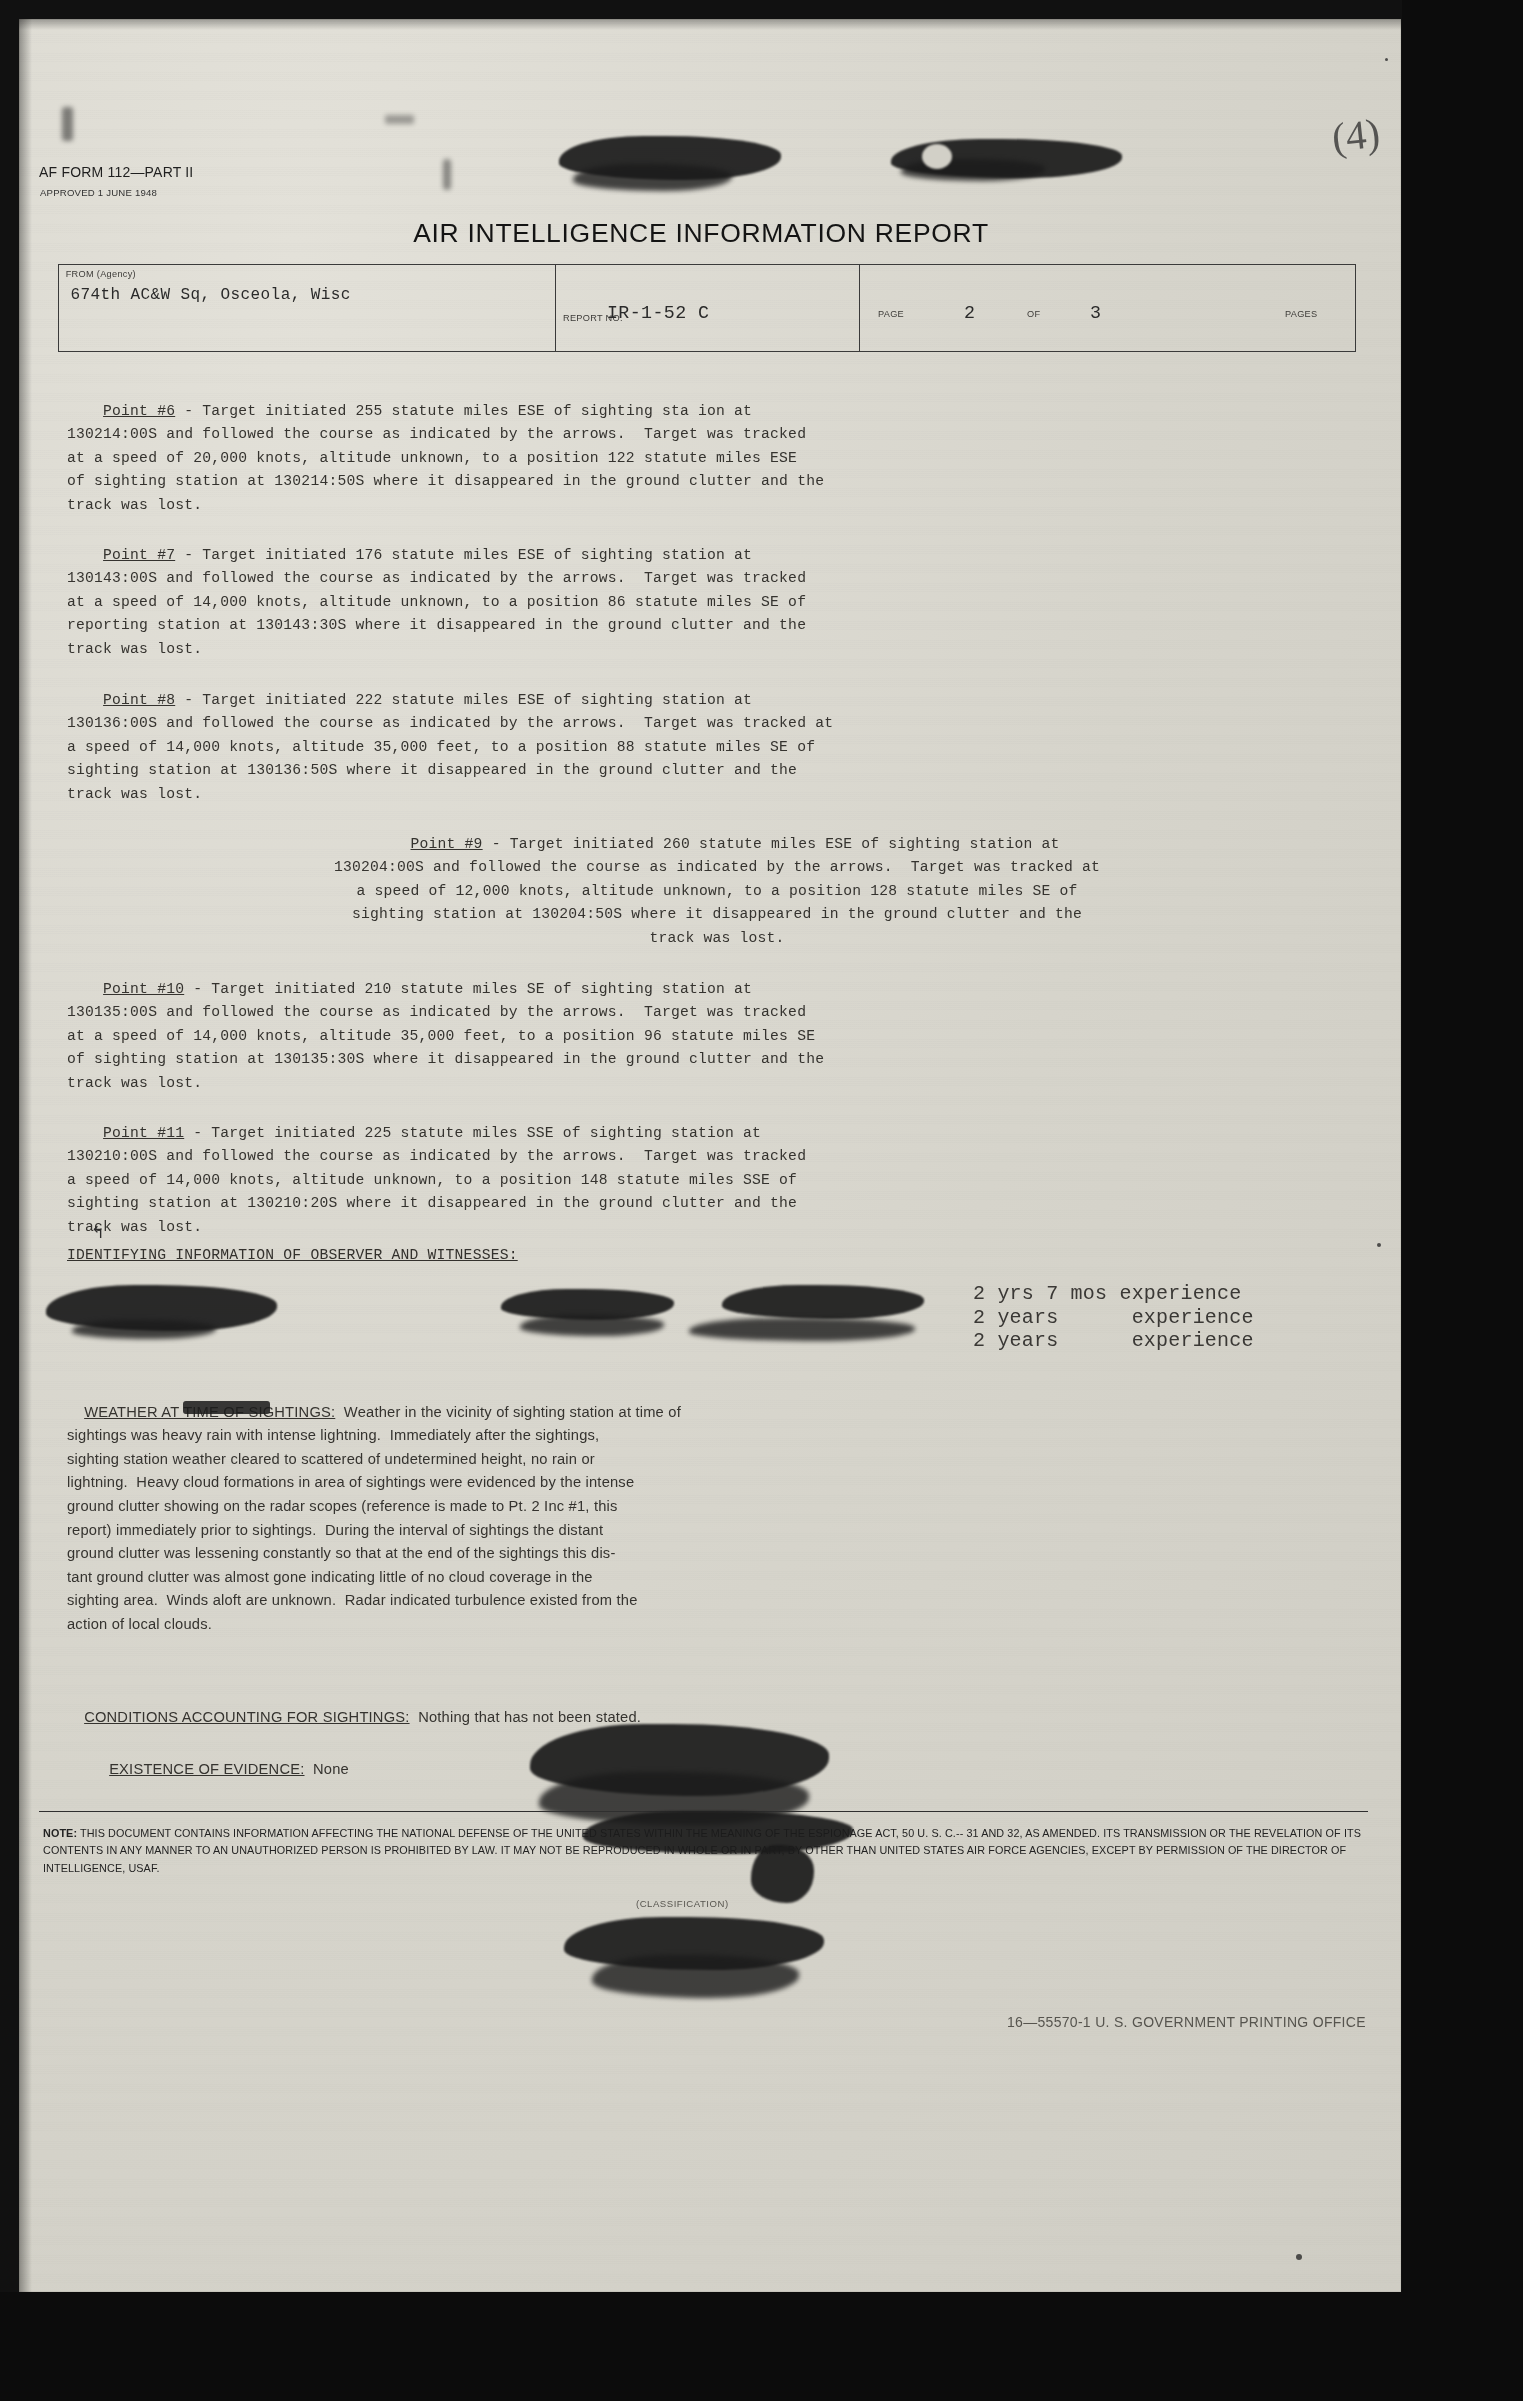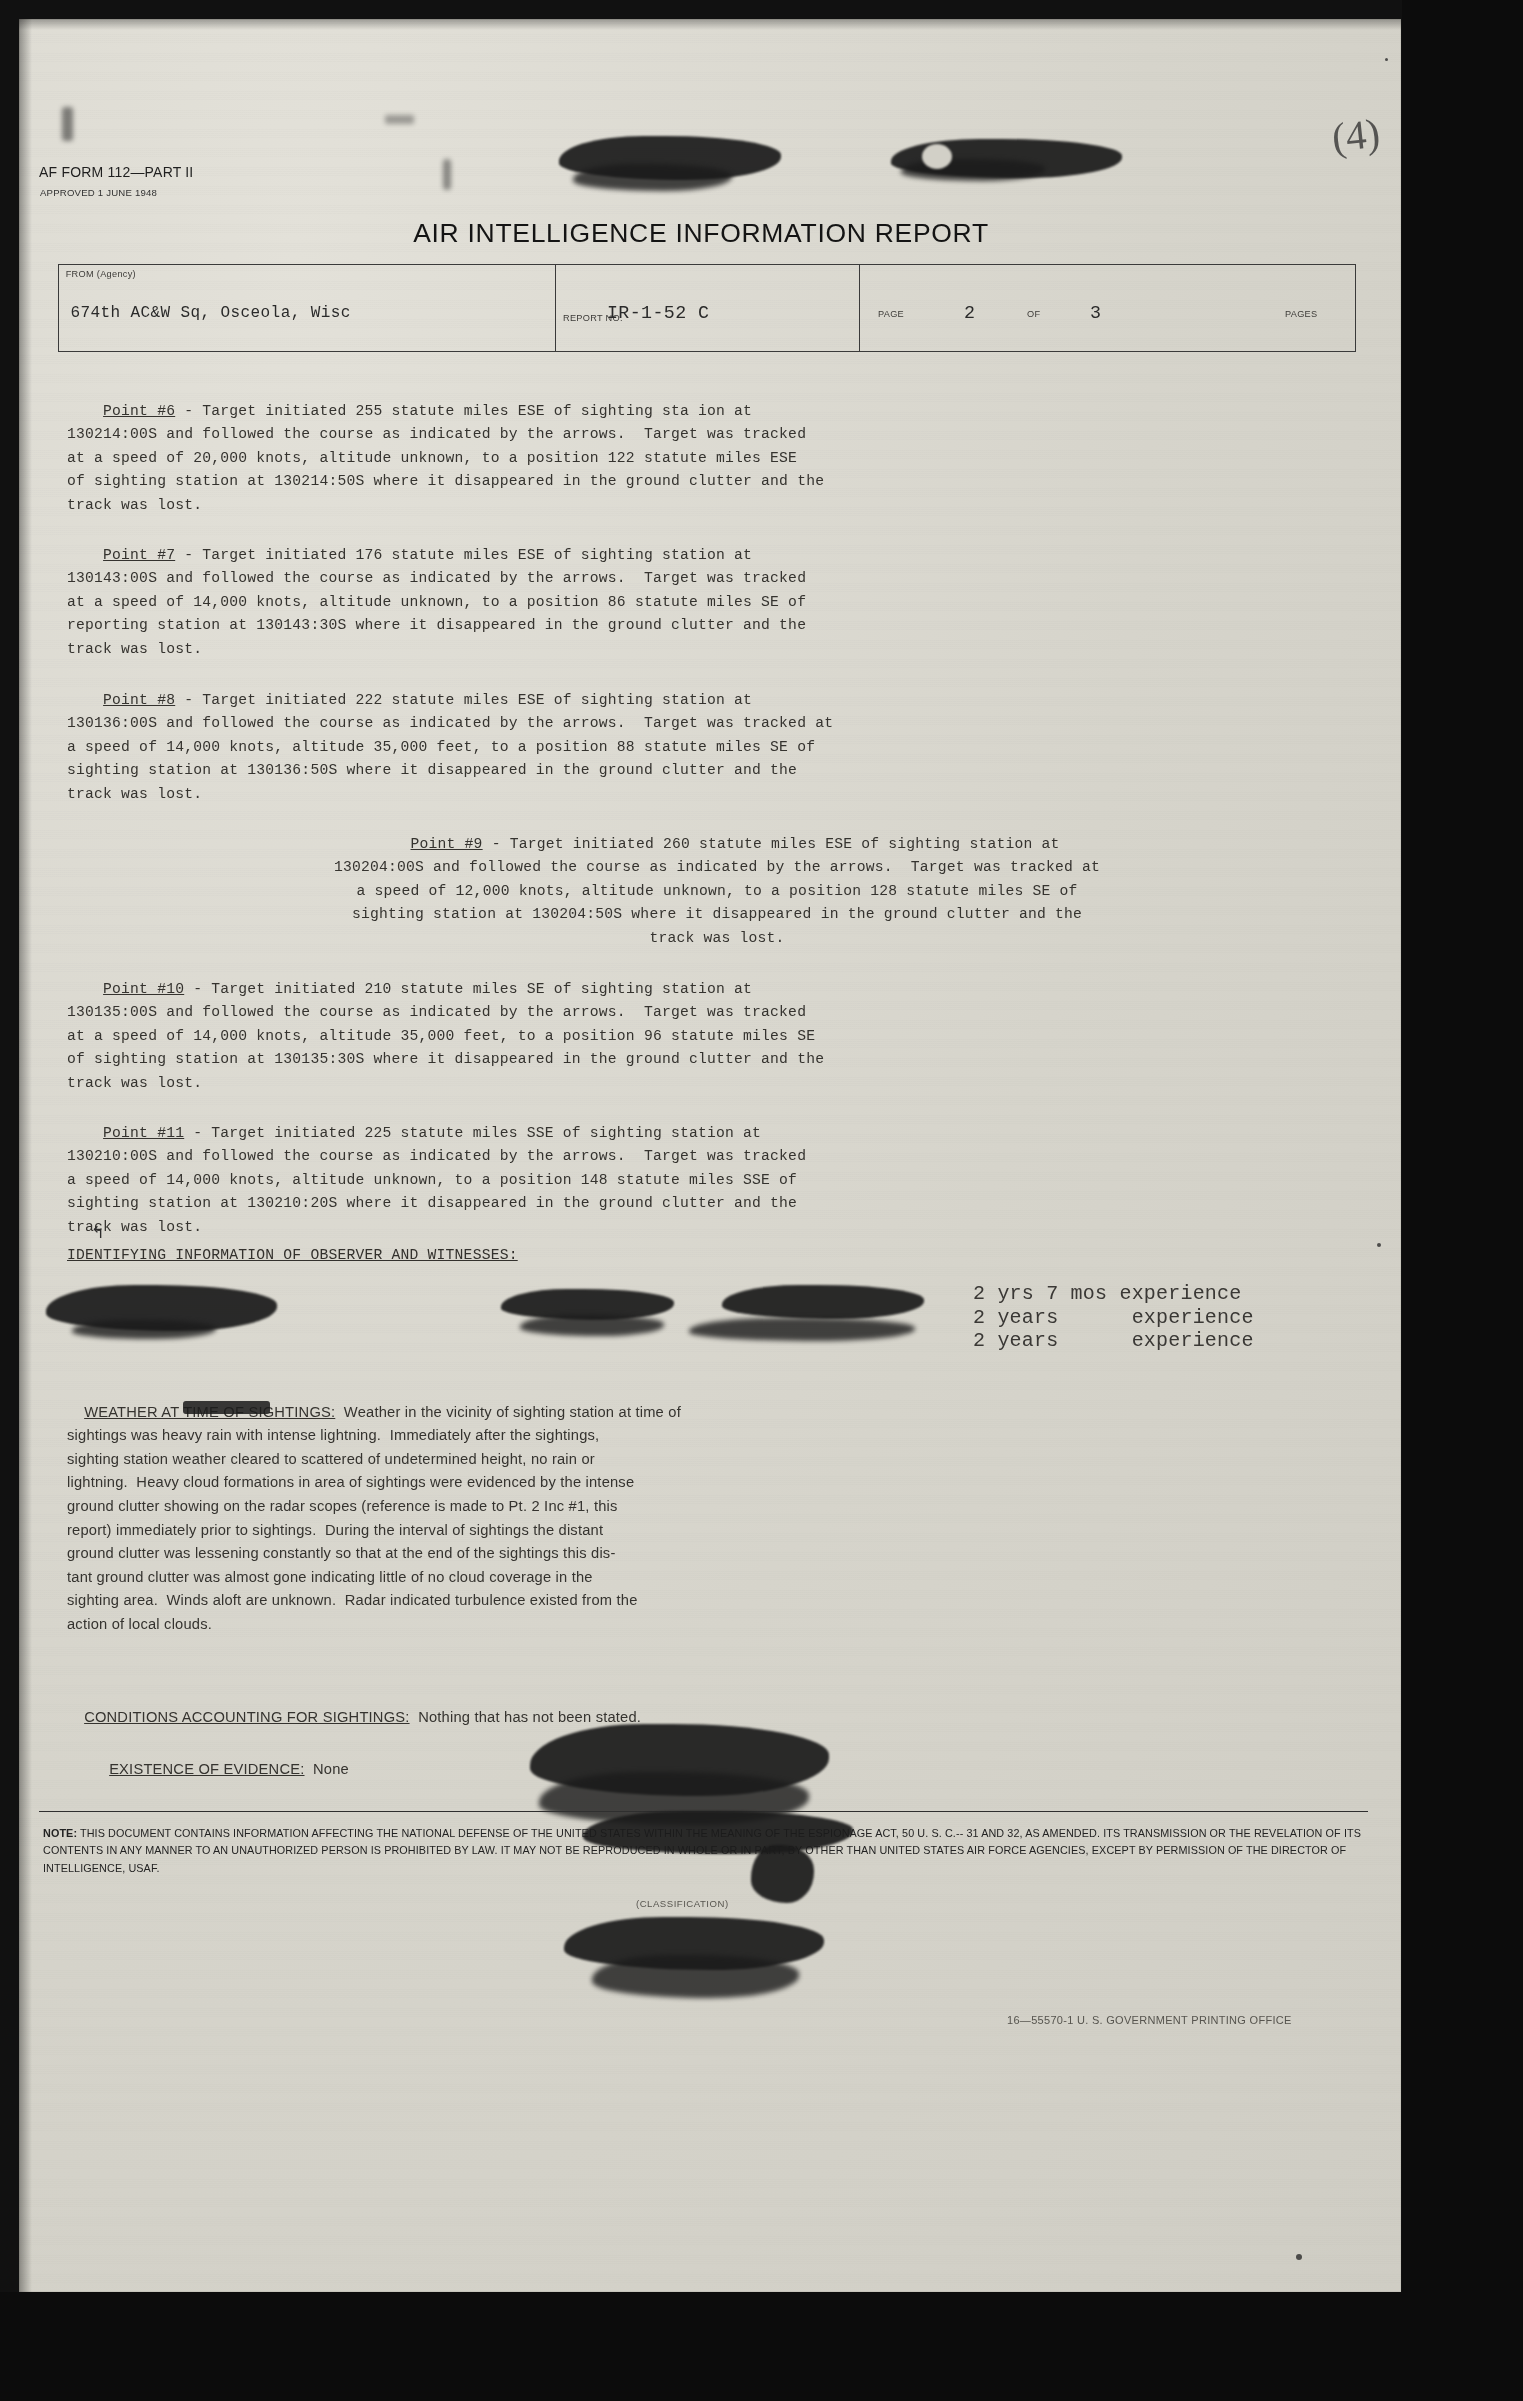--- a/index.html
+++ b/index.html
@@ -217,21 +217,21 @@
   .class-label {
     position: absolute;
     font-family: "Liberation Sans", sans-serif;
     font-size: 9.6px;
     color: #57554f;
     letter-spacing: 0.5px;
   }
   .print-code {
     position: absolute;
     font-family: "Liberation Sans", sans-serif;
-    font-size: 11px;
+    font-size: 14px;
     color: #56544e;
     letter-spacing: 0.3px;
     text-align: right;
   }
   .speck {
     position: absolute;
     background: #2a2a2a;
     border-radius: 50%;
     opacity: 0.8;
   }
@@ -264,21 +264,21 @@
 
   <div class="smudge soft" style="left:62px; top:107px; width:10.6px; height:34px; border-radius:2.9px; opacity:0.5;"></div>
   <div class="smudge soft" style="left:385px; top:115px; width:29px; height:8.7px; border-radius:1.9px; opacity:0.35;"></div>
   <div class="smudge soft" style="left:443px; top:159px; width:7.7px; height:31px; border-radius:3.9px; opacity:0.45;"></div>
 
   <div class="form-table">
     <div class="vline" style="left:496px;"></div>
     <div class="vline" style="left:800px;"></div>
 
     <div class="cell-label" style="left:6.7px; top:3.9px;">FROM (Agency)</div>
-    <div class="cell-value" style="left:11.6px; top:39px;">674th AC&amp;W Sq, Osceola, Wisc</div>
+    <div class="cell-value" style="left:11.6px; top:21px;">674th AC&amp;W Sq, Osceola, Wisc</div>
 
     <div class="cell-label" style="left:504px; top:3.9px;margin-top:44px;">REPORT NO.</div>
     <div class="cell-value" style="left:548px; top:38px; font-size:18.3px;">IR-1-52 C</div>
 
     <div class="cell-label" style="left:819px; top:44px;">PAGE</div>
     <div class="cell-value" style="left:905px; top:38px; font-size:18.3px;">2</div>
     <div class="cell-label" style="left:968px; top:44px;">OF</div>
     <div class="cell-value" style="left:1031px; top:38px; font-size:18.3px;">3</div>
     <div class="cell-label" style="left:1226px; top:44px;">PAGES</div>
   </div>

